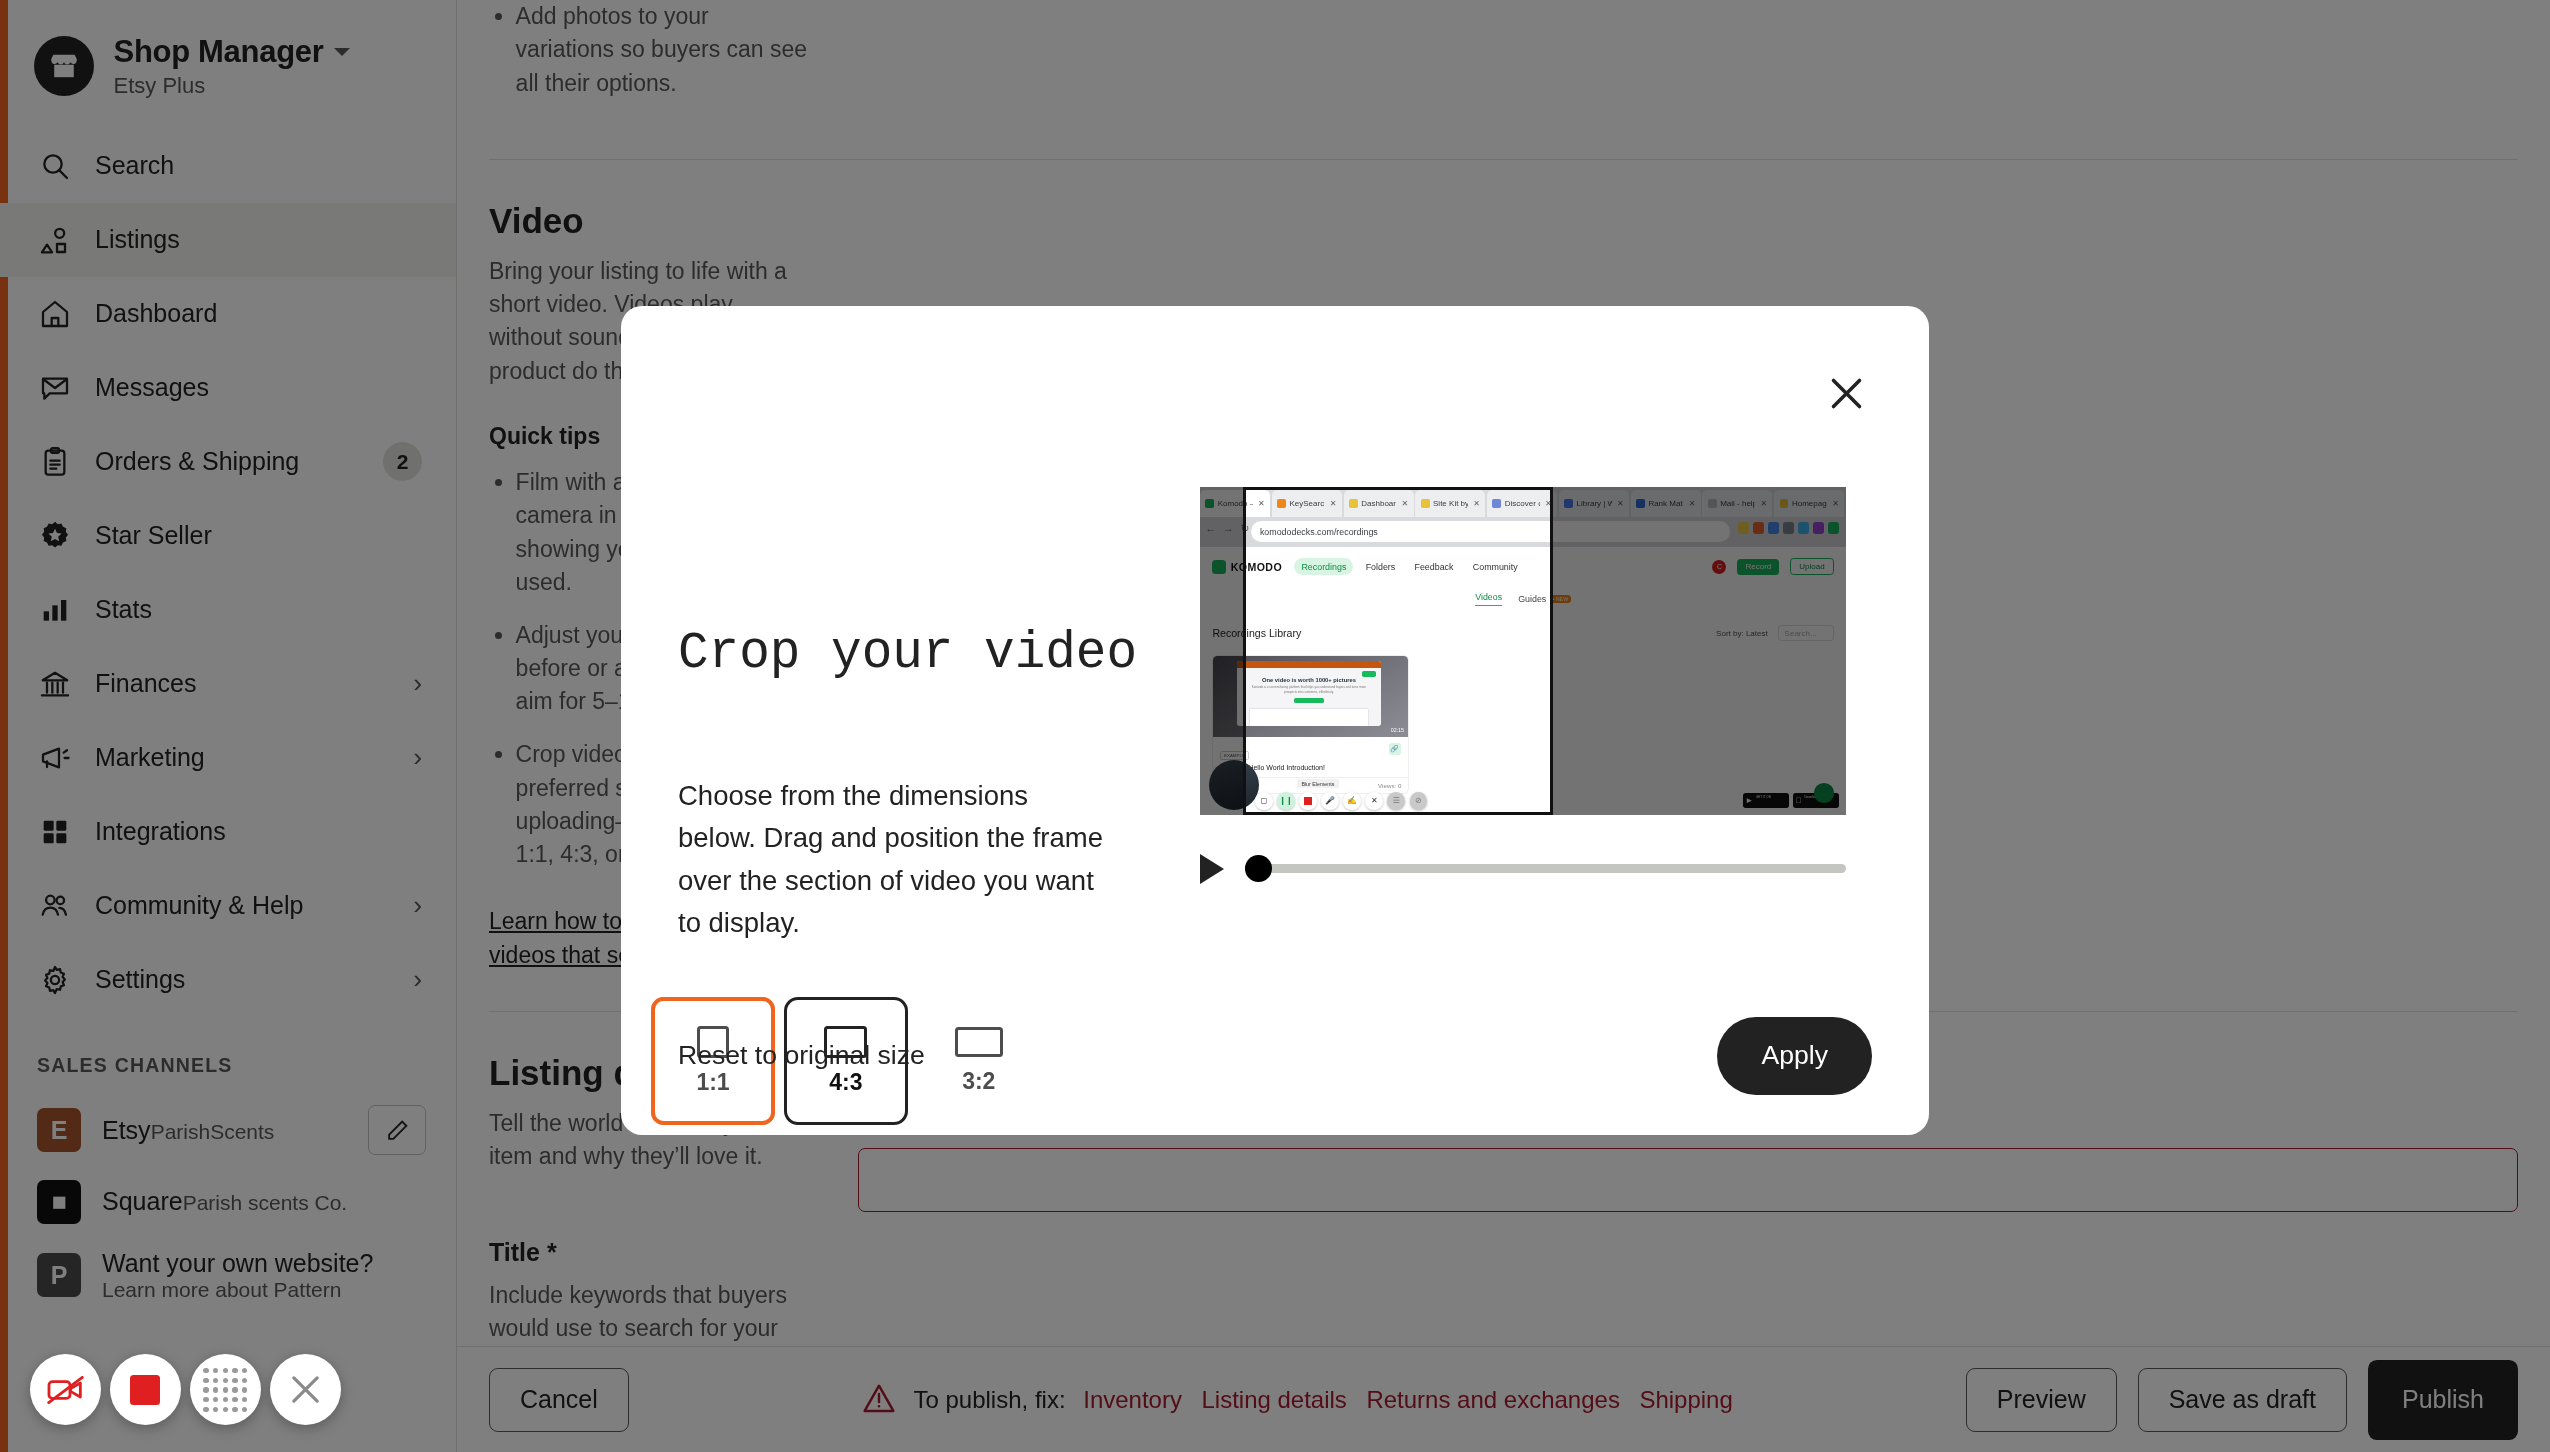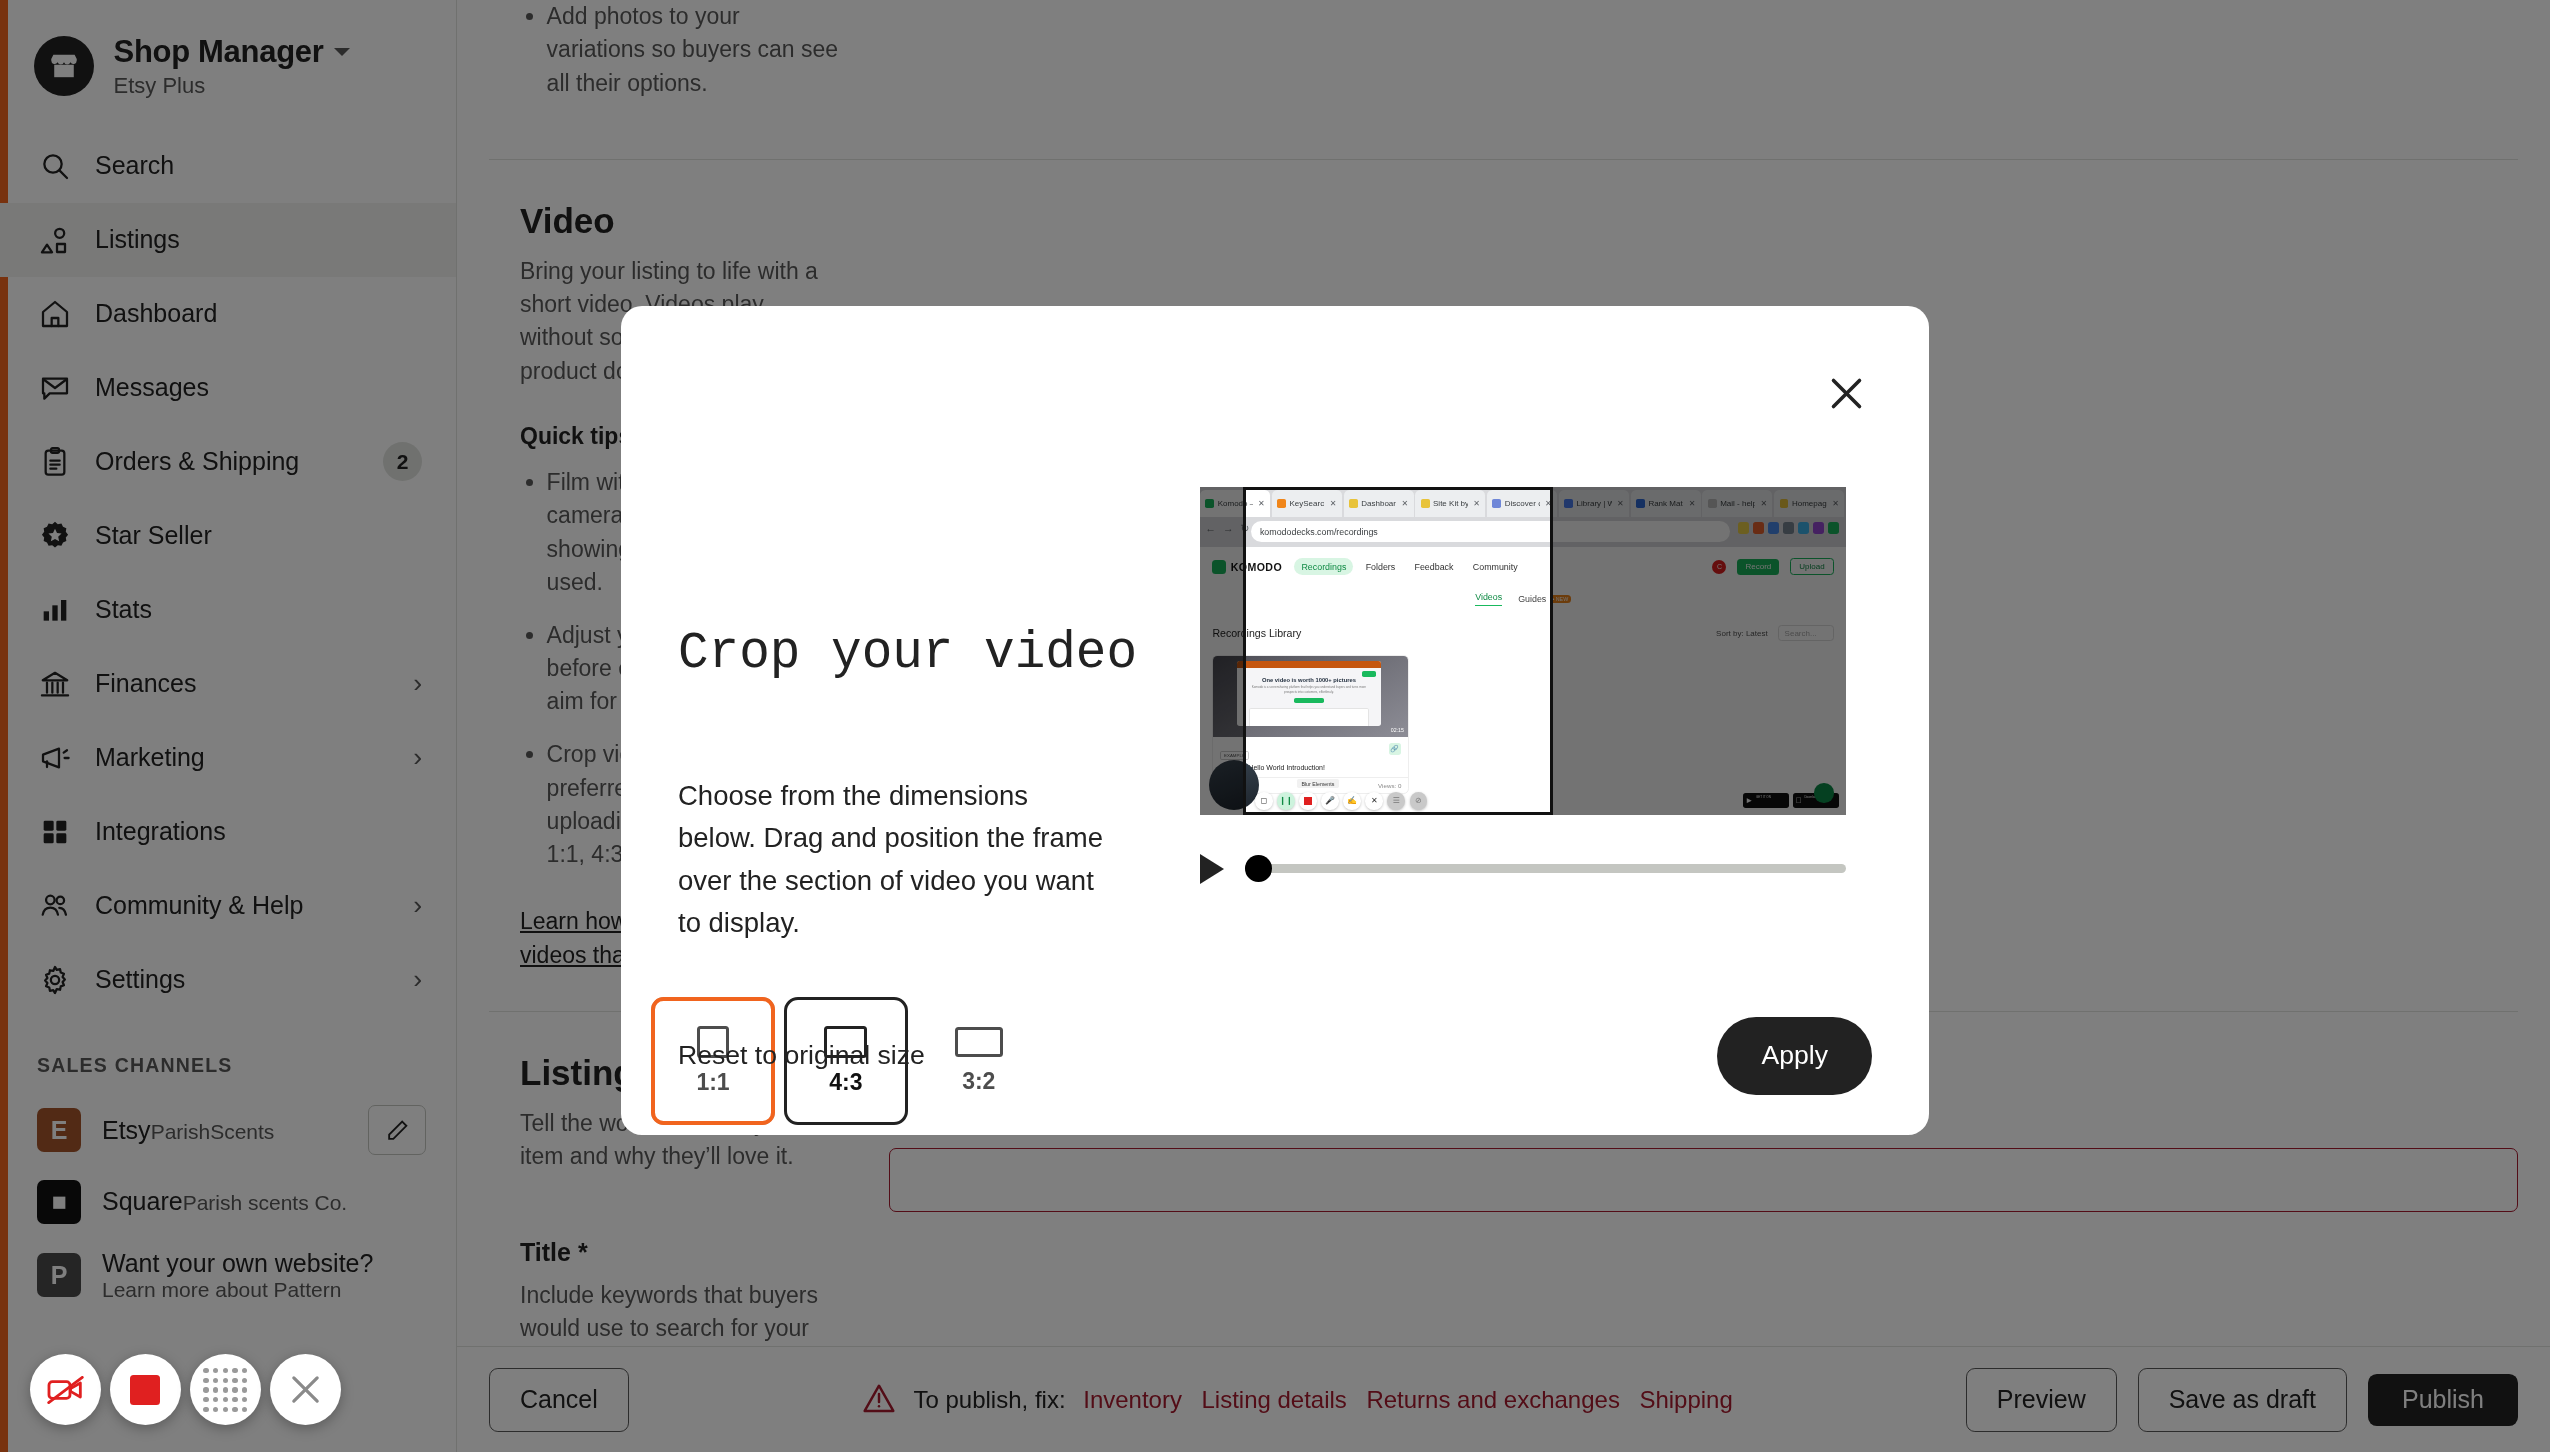--- a/index.html
+++ b/index.html
@@ -88,21 +88,21 @@
   #main {
     position: absolute; left: 457px; top: 0; right: 0; bottom: 0;
     background: #ffffff; overflow: hidden;
   }
   .content-col { padding: 0 32px; }
   .card {
     border-bottom: 0.9px solid #e1e3df;
     padding: 0 0 39px 0;
   }
   .two-col { display: flex; gap: 50px; }
-  .left-col { width: 319px; flex: 0 0 319px; padding-top: 41px; margin-left: 31px; }
+  .left-col { width: 319px; flex: 0 0 319px; padding-top: 41px; }
   .right-col { flex: 1 1 auto; padding-top: 41px; }
   .sec-h { font-size: 35px; font-weight: bold; color: #222222; }
   .sec-desc { font-size: 23px; color: #595959; line-height: 1.45; margin-top: 14px; }
   .tip-h { font-size: 23px; font-weight: bold; color: #222222; margin-top: 35px; }
   .tip-list { margin: 16px 0 0 26.6px; }
   .tip-list li { font-size: 23px; color: #595959; line-height: 1.45; margin-bottom: 19.5px; }
   .learn-link {
     display: inline-block; margin-top: 14px; font-size: 23px;
     color: #222222; text-decoration: underline; line-height: 1.45;
   }
@@ -123,21 +123,21 @@
     border-radius: 8.9px; font-size: 25px; cursor: pointer;
     display: inline-flex; align-items: center; justify-content: center;
     white-space: nowrap;
   }
   .btn-outline {
     border: 0.9px solid #595959; background: #ffffff; color: #222222;
     height: 64px; padding: 0 30px;
   }
   .btn-dark {
     border: none; background: #222222; color: #ffffff;
-    height: 52px; padding: 0 34px;
+    height: 80px; padding: 0 34px;
   }
   .fix-wrap { display: flex; align-items: center; gap: 17.7px; flex: 1 1 auto; justify-content: center; }
   .fix-label { font-size: 24px; color: #222222; }
   .fix-link { font-size: 24px; color: #a61a2e; text-decoration: none; cursor: pointer; }
 
   
   #dim {
     position: absolute; inset: 0; background: rgba(0,0,0,0.5);
     z-index: 50;
   }

